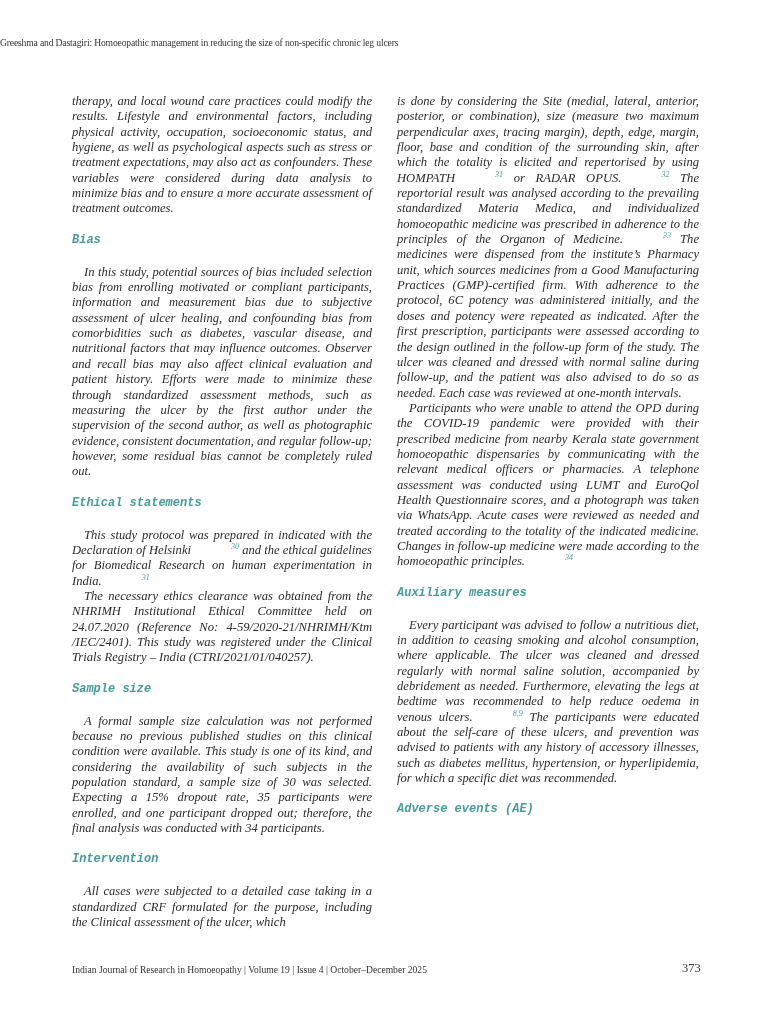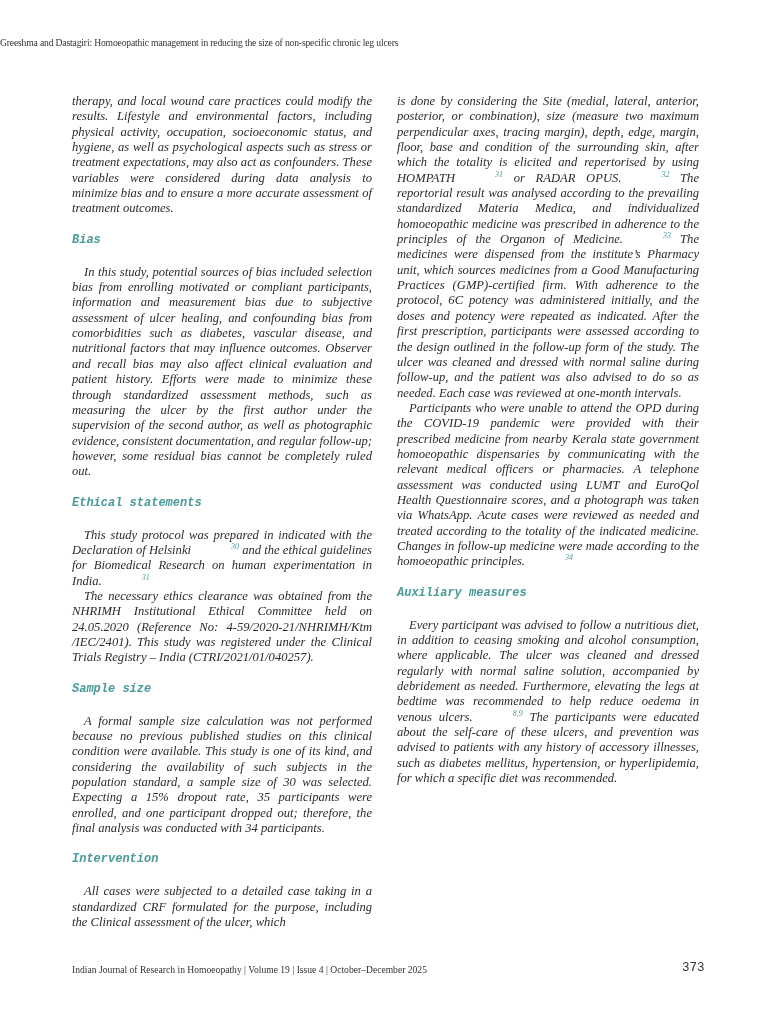--- a/index.html
+++ b/index.html
@@ -25,41 +25,41 @@
       font-family: Liberation Mono, monospace; font-style: italic; font-size: 12px;
       color: #4a9a9a; margin: 0; line-height: 15px;
     }
     sup { color: #4a9a9a; font-size: 8px; line-height: 0; vertical-align: 5px; padding-left: 40px; }
     .footer-left {
       position: absolute; top: 964px; left: 72px;
       font-family: "Liberation Serif", serif; font-size: 9.6px; color: #333;
     }
     .footer-right {
       position: absolute; top: 961px; left: 682px;
-      font-family: Liberation Mono, monospace; font-size: 12.5px; color: #333;
+      font-family: Liberation Serif, serif; font-size: 12.5px; color: #333;
     }
   </style>
 </head>
 <body>
 
 <div class="running-head">Greeshma and Dastagiri: Homoeopathic management in reducing the size of non-specific chronic leg ulcers</div>
 
 <div class="col left">
   <p class="first">therapy, and local wound care practices could modify the results. Lifestyle and environmental factors, including physical activity, occupation, socioeconomic status, and hygiene, as well as psychological aspects such as stress or treatment expectations, may also act as confounders. These variables were considered during data analysis to minimize bias and to ensure a more accurate assessment of treatment outcomes.</p>
 
   <div style="height:16px"></div>
   <h3 class="heading">Bias</h3>
   <div style="height:17px"></div>
   <p>In this study, potential sources of bias included selection bias from enrolling motivated or compliant participants, information and measurement bias due to subjective assessment of ulcer healing, and confounding bias from comorbidities such as diabetes, vascular disease, and nutritional factors that may influence outcomes. Observer and recall bias may also affect clinical evaluation and patient history. Efforts were made to minimize these through standardized assessment methods, such as measuring the ulcer by the first author under the supervision of the second author, as well as photographic evidence, consistent documentation, and regular follow-up; however, some residual bias cannot be completely ruled out.</p>
 
   <div style="height:16px"></div>
   <h3 class="heading">Ethical statements</h3>
   <div style="height:17px"></div>
   <p><span>This study protocol was prepared in indicated with the Declaration of Helsinki</span><sup>30</sup><span> and the ethical guidelines for Biomedical Research on human experimentation in India.</span><sup>31</sup></p>
-  <p>The necessary ethics clearance was obtained from the NHRIMH Institutional Ethical Committee held on 24.05.2020 (Reference No: 4-59/2020-21/NHRIMH/Ktm /IEC/2401). This study was registered under the Clinical Trials Registry – India (CTRI/2021/01/040257).</p>
+  <p>The necessary ethics clearance was obtained from the NHRIMH Institutional Ethical Committee held on 24.07.2020 (Reference No: 4-59/2020-21/NHRIMH/Ktm /IEC/2401). This study was registered under the Clinical Trials Registry – India (CTRI/2021/01/040257).</p>
 
   <div style="height:16px"></div>
   <h3 class="heading">Sample size</h3>
   <div style="height:17px"></div>
   <p>A formal sample size calculation was not performed because no previous published studies on this clinical condition were available. This study is one of its kind, and considering the availability of such subjects in the population standard, a sample size of 30 was selected. Expecting a 15% dropout rate, 35 participants were enrolled, and one participant dropped out; therefore, the final analysis was conducted with 34 participants.</p>
 
   <div style="height:16px"></div>
   <h3 class="heading">Intervention</h3>
   <div style="height:17px"></div>
   <p>All cases were subjected to a detailed case taking in a standardized CRF formulated for the purpose, including the Clinical assessment of the ulcer, which</p>
@@ -68,17 +68,18 @@
 <div class="col right">
   <p class="first"><span>is done by considering the Site (medial, lateral, anterior, posterior, or combination), size (measure two maximum perpendicular axes, tracing margin), depth, edge, margin, floor, base and condition of the surrounding skin, after which the totality is elicited and repertorised by using HOMPATH</span><sup>31</sup><span> or RADAR OPUS.</span><sup>32</sup><span> The reportorial result was analysed according to the prevailing standardized Materia Medica, and individualized homoeopathic medicine was prescribed in adherence to the principles of the Organon of Medicine.</span><sup>33</sup><span> The medicines were dispensed from the institute’s Pharmacy unit, which sources medicines from a Good Manufacturing Practices (GMP)-certified firm. With adherence to the protocol, 6C potency was administered initially, and the doses and potency were repeated as indicated. After the first prescription, participants were assessed according to the design outlined in the follow-up form of the study. The ulcer was cleaned and dressed with normal saline during follow-up, and the patient was also advised to do so as needed. Each case was reviewed at one-month intervals.</span></p>
   <p><span>Participants who were unable to attend the OPD during the COVID-19 pandemic were provided with their prescribed medicine from nearby Kerala state government homoeopathic dispensaries by communicating with the relevant medical officers or pharmacies. A telephone assessment was conducted using LUMT and EuroQol Health Questionnaire scores, and a photograph was taken via WhatsApp. Acute cases were reviewed as needed and treated according to the totality of the indicated medicine. Changes in follow-up medicine were made according to the homoeopathic principles.</span><sup>34</sup></p>
 
   <div style="height:16px"></div>
   <h3 class="heading">Auxiliary measures</h3>
   <div style="height:17px"></div>
   <p><span>Every participant was advised to follow a nutritious diet, in addition to ceasing smoking and alcohol consumption, where applicable. The ulcer was cleaned and dressed regularly with normal saline solution, accompanied by debridement as needed. Furthermore, elevating the legs at bedtime was recommended to help reduce oedema in venous ulcers.</span><sup>8,9</sup><span> The participants were educated about the self-care of these ulcers, and prevention was advised to patients with any history of accessory illnesses, such as diabetes mellitus, hypertension, or hyperlipidemia, for which a specific diet was recommended.</span></p>
 
   <div style="height:16px"></div>
+  <h3 class="heading">Adverse events (AE)</h3>
   <div style="height:17px"></div>
 </div>
 
 <div class="footer-left">Indian Journal of Research in Homoeopathy | Volume 19 | Issue 4 | October–December 2025</div>
 <div class="footer-right">373</div>
 
 </body></html>

